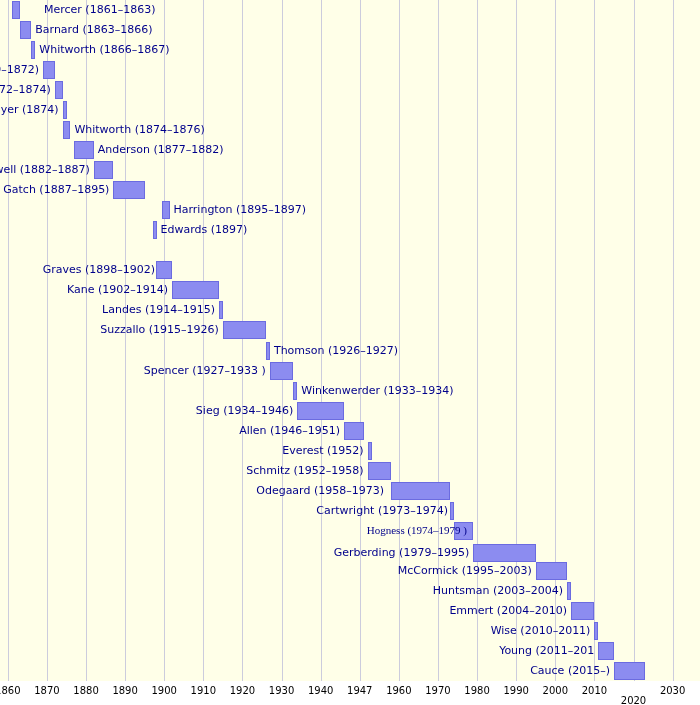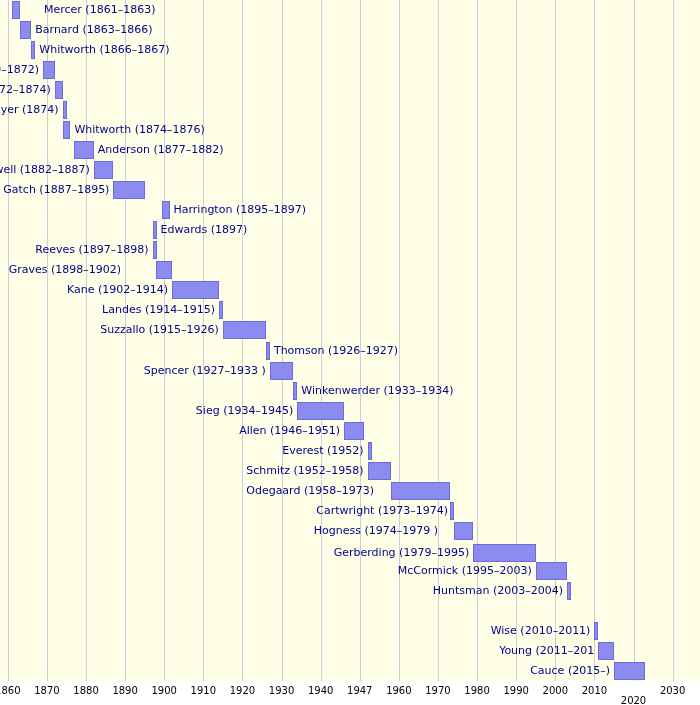--- a/index.html
+++ b/index.html
@@ -133,27 +133,23 @@
         <div class="bar-label left" style="right: 590.592px;">Gatch (1887–1895)</div>
       </div>
       <div class="bar-row" style="top: 200.294px; left: 17px; width: 700px;">
         <div class="bar" style="left: 144.693px; width: 7.82123px;"></div>
         <div class="bar-label" style="left: 156.514px;">Harrington (1895–1897)</div>
       </div>
       <div class="bar-row" style="top: 220.324px; left: 0px; width: 700px;">
         <div class="bar" style="left: 152.514px; width: 4px;"></div>
         <div class="bar-label" style="left: 160.514px;">Edwards (1897)</div>
       </div>
-      <div class="bar-row" style="top: 240.353px; left: 0px; width: 700px;">
-        <div class="bar" style="left: 152.514px; width: 4px;"></div>
-        <div class="bar-label left" style="right: 551.486px;">Reeves (1897–1898)</div>
-      </div>
       <div class="bar-row" style="top: 260.382px; left: 0px; width: 700px;">
         <div class="bar" style="left: 156.425px; width: 15.6425px;"></div>
-        <div class="bar-label left" style="right: 579px;">Graves (1898–1902)</div>
+        <div class="bar-label left" style="right: 545px;">Graves (1898–1902)</div>
       </div>
       <div class="bar-row" style="top: 280.412px; left: 0px; width: 700px;">
         <div class="bar" style="left: 172.067px; width: 46.9274px;"></div>
         <div class="bar-label left" style="right: 531.933px;">Kane (1902–1914)</div>
       </div>
       <div class="bar-row" style="top: 300.441px; left: 0px; width: 700px;">
         <div class="bar" style="left: 218.994px; width: 4px;"></div>
         <div class="bar-label left" style="right: 485.006px;">Landes (1914–1915)</div>
       </div>
       <div class="bar-row" style="top: 320.471px; left: 0px; width: 700px;">
@@ -167,57 +163,61 @@
       <div class="bar-row" style="top: 360.529px; left: 0px; width: 700px;">
         <div class="bar" style="left: 269.832px; width: 23.4637px;"></div>
         <div class="bar-label left" style="right: 434.168px;">Spencer (1927–1933 )</div>
       </div>
       <div class="bar-row" style="top: 380.559px; left: 0px; width: 700px;">
         <div class="bar" style="left: 293.296px; width: 4px;"></div>
         <div class="bar-label" style="left: 301.296px;">Winkenwerder (1933–1934)</div>
       </div>
       <div class="bar-row" style="top: 400.588px; left: 0px; width: 700px;">
         <div class="bar" style="left: 297.207px; width: 46.9274px;"></div>
-        <div class="bar-label left" style="right: 406.793px;">Sieg (1934–1945)</div>
+        <div class="bar-label left" style="right: 406.793px;">Sieg (1934–1946)</div>
       </div>
       <div class="bar-row" style="top: 420.618px; left: 0px; width: 700px;">
         <div class="bar" style="left: 344.134px; width: 19.5531px;"></div>
         <div class="bar-label left" style="right: 359.866px;">Allen (1946–1951)</div>
       </div>
       <div class="bar-row" style="top: 440.647px; left: 0px; width: 700px;">
         <div class="bar" style="left: 367.598px; width: 4px;"></div>
         <div class="bar-label left" style="right: 336.402px;">Everest (1952)</div>
       </div>
       <div class="bar-row" style="top: 460.676px; left: 0px; width: 700px;">
         <div class="bar" style="left: 367.598px; width: 23.4637px;"></div>
         <div class="bar-label left" style="right: 336.402px;">Schmitz (1952–1958)</div>
       </div>
       <div class="bar-row" style="top: 480.706px; left: 0px; width: 700px;">
         <div class="bar" style="left: 391.061px; width: 58.6592px;"></div>
-        <div class="bar-label left" style="right: 326px;">Odegaard (1958–1973)</div>
+        <div class="bar-label left" style="right: 316px;">Odegaard (1958–1973)</div>
       </div>
       <div class="bar-row" style="top: 500.735px; left: 0px; width: 700px;">
         <div class="bar" style="left: 449.721px; width: 4px;"></div>
         <div class="bar-label left" style="right: 252px;">Cartwright (1973–1974)</div>
       </div>
       <div class="bar-row" style="top: 520.765px; left: 0px; width: 700px;">
         <div class="bar" style="left: 453.631px; width: 19.5531px;"></div>
-        <div class="bar-label left" style="right: 262px;">Hogness (1974–1979 )</div>
+        <div class="bar-label left" style="right: 233px; font-family: Liberation Serif, serif;">Hogness (1974–1979 )</div>
       </div>
       <div class="bar-row" style="top: 543px; left: 0px; width: 700px;">
         <div class="bar" style="left: 473.184px; width: 62.5698px;"></div>
         <div class="bar-label left" style="right: 230.816px;">Gerberding (1979–1995)</div>
       </div>
       <div class="bar-row" style="top: 560.824px; left: 0px; width: 700px;">
         <div class="bar" style="left: 535.754px; width: 31.2849px;"></div>
         <div class="bar-label left" style="right: 168.246px;">McCormick (1995–2003)</div>
       </div>
       <div class="bar-row" style="top: 580.853px; left: 0px; width: 700px;">
         <div class="bar" style="left: 567.039px; width: 4px;"></div>
         <div class="bar-label left" style="right: 136.961px;">Huntsman (2003–2004)</div>
+      </div>
+      <div class="bar-row" style="top: 600.882px; left: 0px; width: 700px;">
+        <div class="bar" style="left: 570.95px; width: 23.4637px;"></div>
+        <div class="bar-label left" style="right: 133.05px;">Emmert (2004–2010)</div>
       </div>
       <div class="bar-row" style="top: 620.912px; left: 0px; width: 700px;">
         <div class="bar" style="left: 594.413px; width: 4px;"></div>
         <div class="bar-label left" style="right: 109.587px;">Wise (2010–2011)</div>
       </div>
       <div class="bar-row" style="top: 640.941px; left: 0px; width: 700px;">
         <div class="bar" style="left: 598.324px; width: 15.6425px;"></div>
         <div class="bar-label left" style="right: 105.676px;">Young (2011–201</div>
       </div>
       <div class="bar-row" style="top: 660.971px; left: 0px; width: 700px;">

